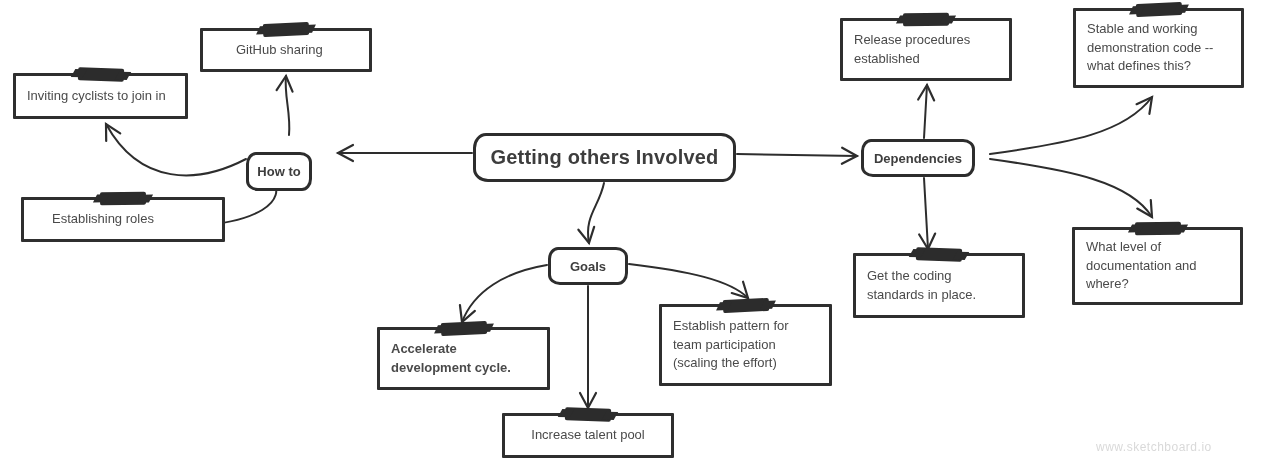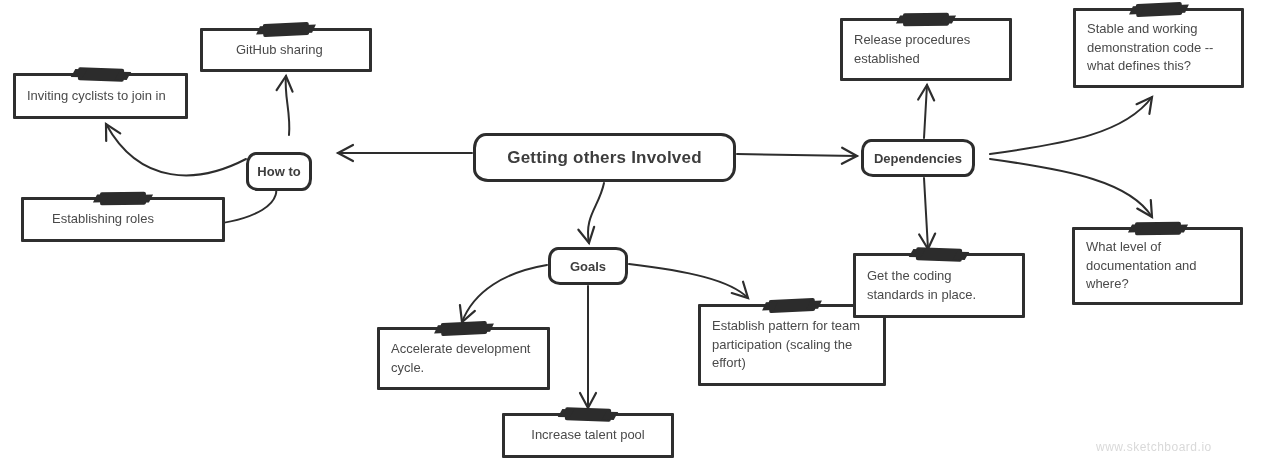--- a/index.html
+++ b/index.html
@@ -30,21 +30,21 @@
     border-radius: 10px 12px 10px 12px / 12px 10px 12px 10px;
     display: flex;
     align-items: center;
     justify-content: center;
     font-weight: bold;
     font-size: 13px;
     color: #3d3d3d;
   }
   .topic.center {
     border-radius: 13px 15px 13px 15px / 15px 13px 15px 13px;
-    font-size: 17px;
+    font-size: 20px;
     letter-spacing: 0.2px;
   }
   
   .note {
     border: 3px solid #2f2f2f;
     border-radius: 1px;
     display: flex;
     align-items: center;
     padding: 6px 11px;
     font-size: 13px;
@@ -93,23 +93,23 @@
 
   
   #n-center { left: 473px; top: 133px; width: 263px; height: 49px; }
   #n-howto  { left: 246px; top: 152px; width: 66px;  height: 39px; }
   #n-goals  { left: 548px; top: 247px; width: 80px;  height: 38px; }
   #n-deps   { left: 861px; top: 139px; width: 114px; height: 38px; }
 
   #n-github   { left: 200px;  top: 28px;  width: 172px; height: 44px; padding-left: 33px; }
   #n-cyclists { left: 13px;   top: 73px;  width: 175px; height: 46px; }
   #n-roles    { left: 21px;   top: 197px; width: 204px; height: 45px; padding-left: 28px; }
-  #n-accel    { left: 377px;  top: 327px; width: 173px; height: 63px; }
+  #n-accel    { left: 377px;  top: 327px; width: 173px; height: 63px; font-weight: bold; }
   #n-talent   { left: 502px;  top: 413px; width: 172px; height: 45px; justify-content: center; }
-  #n-pattern  { left: 659px;  top: 304px; width: 188px; height: 82px; margin-left: 39px; }
+  #n-pattern  { left: 659px;  top: 304px; width: 173px; height: 82px; }
   #n-release  { left: 840px;  top: 18px;  width: 172px; height: 63px; }
   #n-stable   { left: 1073px; top: 8px;   width: 171px; height: 80px; }
   #n-coding   { left: 853px;  top: 253px; width: 172px; height: 65px; }
   #n-docs     { left: 1072px; top: 227px; width: 171px; height: 78px; }
 </style>
 </head>
 <body>
 
 <div class="canvas">
 

